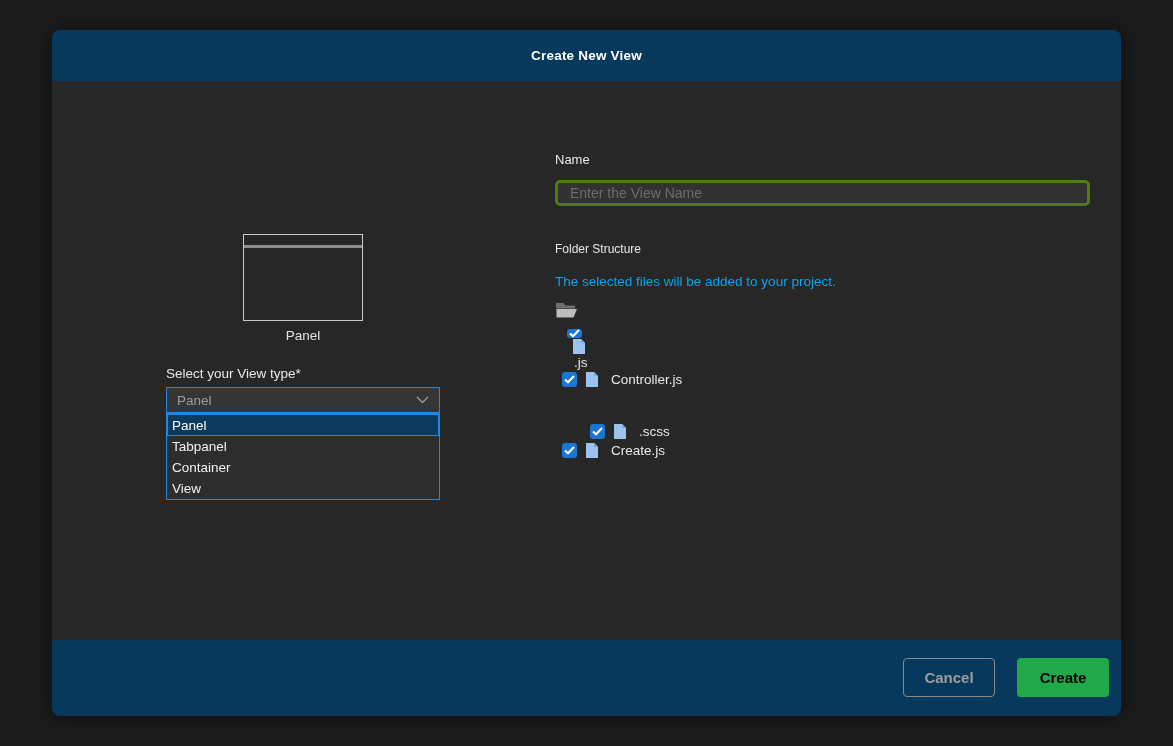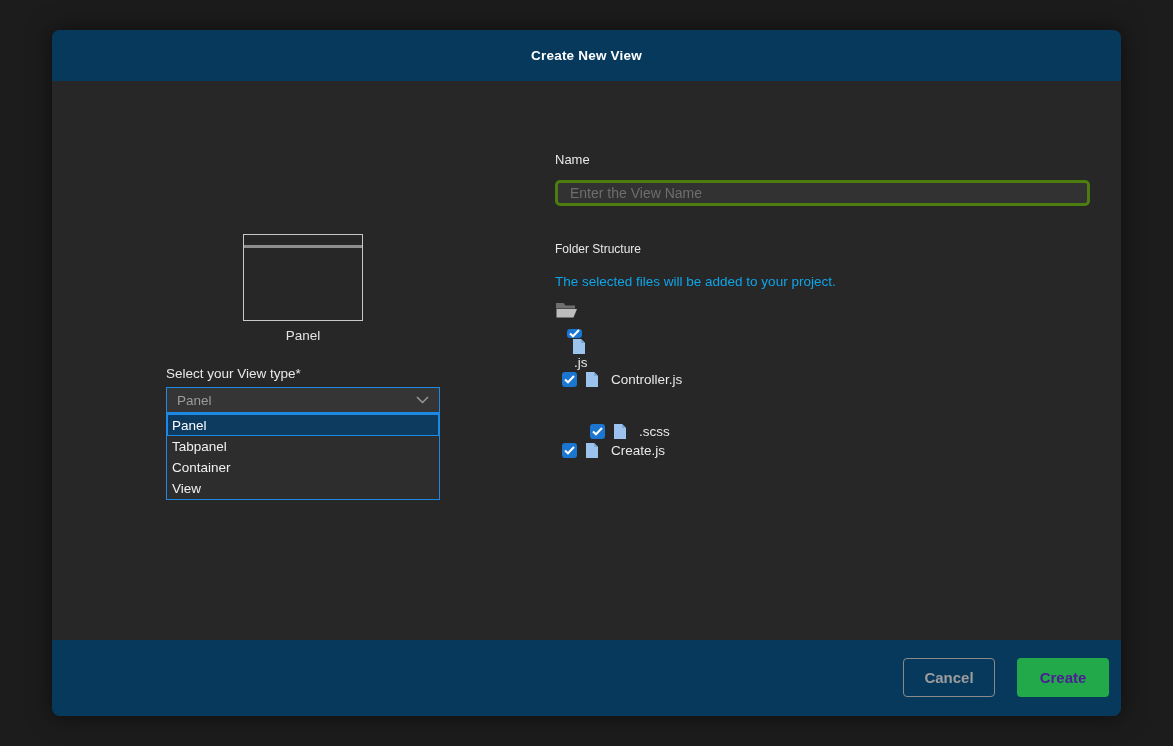--- a/index.html
+++ b/index.html
@@ -161,21 +161,21 @@
   .btn-cancel {
     left: 851px;
     background: transparent;
     border: 1px solid #8a8a8a;
     color: #9d9d9d;
   }
   .btn-create {
     left: 965px;
     background: #22a94a;
     border: none;
-    color: #4c1d95;
+    color: #000000;
   }
 </style>
 </head>
 <body>
 
 <div class="dialog">
 
   <div class="dialog-header">
     <span class="dialog-title">Create New View</span>
   </div>

